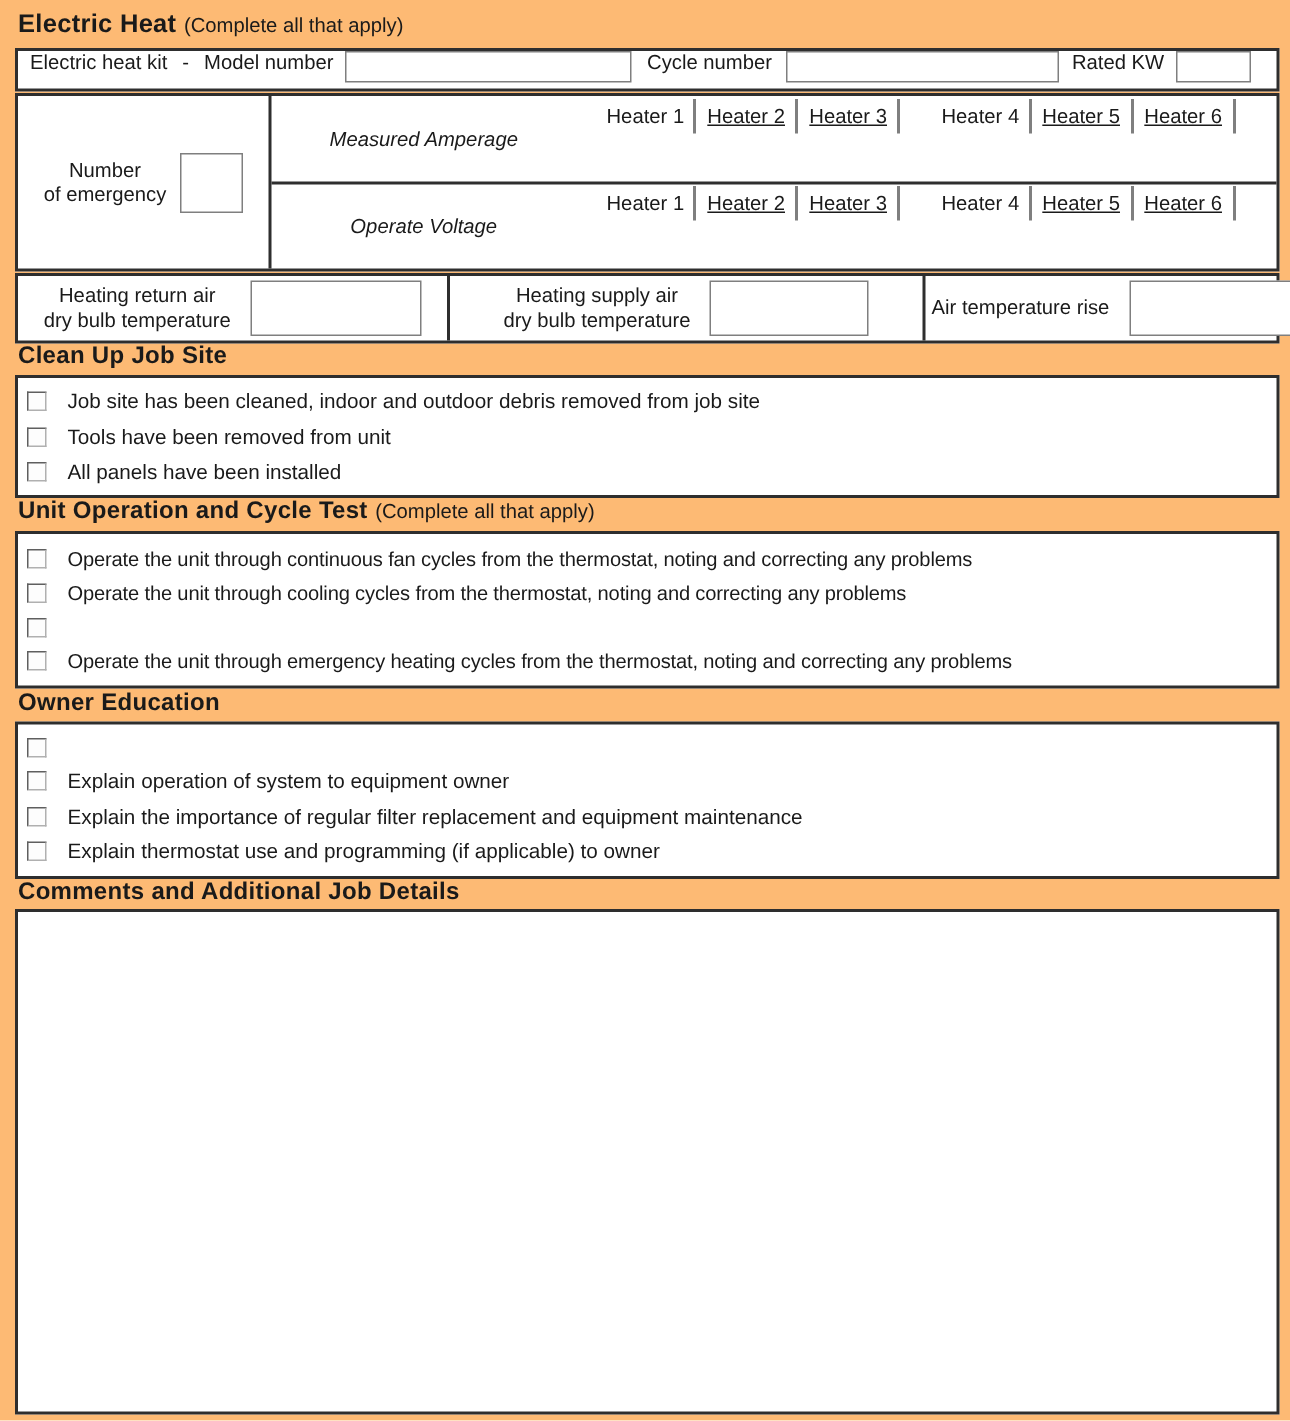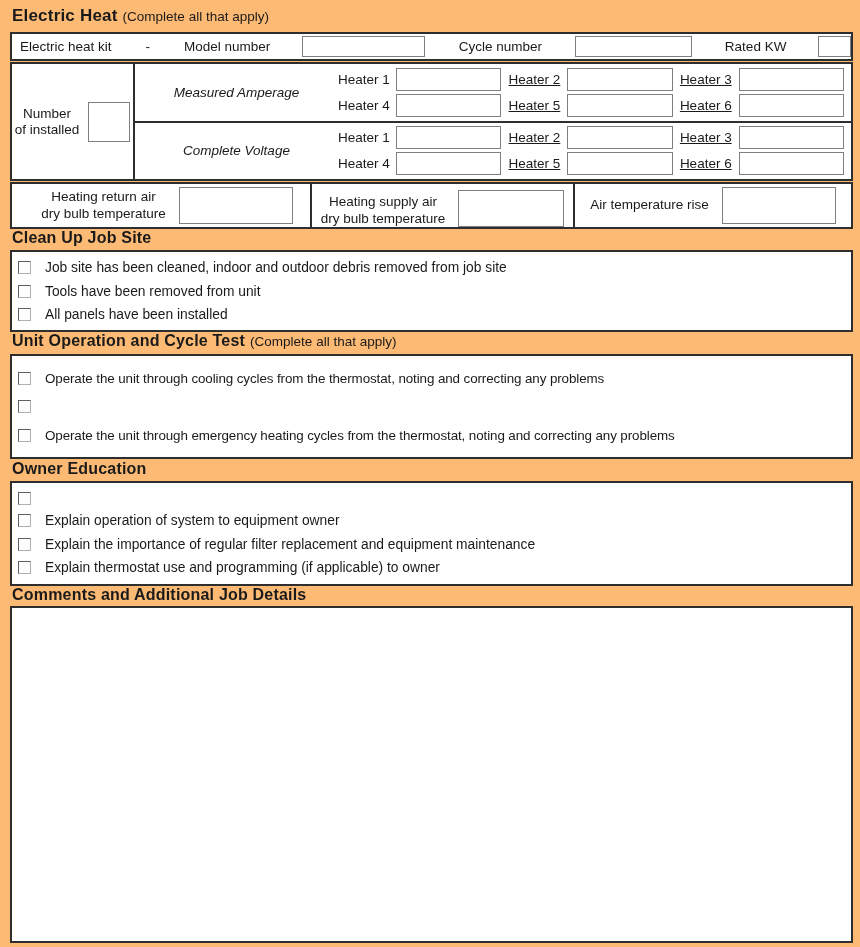--- a/index.html
+++ b/index.html
@@ -44,85 +44,84 @@
   
   .fin {
     border:1px solid #7f7f7f;
     background:#ffffff;
     display:inline-block;
   }
 
   
   .rowA {
     display:flex;
-    align-items:center;
+    align-items:flex-start;
     height:100%;
     padding-left:8px;
     font-size:13.5px;
     white-space:nowrap;
-    gap:24px;
   }
   .rowA .lab { flex:none; }
   .rowA .dash { margin:0 10px; }
   .inp-model  { width:191px; height:21px; margin-left:8px; }
   .lab-serial { margin-left:10px; }
   .inp-serial { width:182px; height:21px; margin-left:9px; }
   .lab-rated  { margin-left:9px; }
   .inp-rated  { width:50px;  height:21px; margin-left:8px; }
 
   
   .gridB { display:flex; height:100%; }
   .cell-elements {
-    flex:none; width:123px;
+    flex:none; width:169px;
     border-right:2px solid #2e2e2e;
     display:flex; align-items:center; justify-content:center;
     gap:9px; padding:0 2px;
   }
   .cell-elements .lbl {
     font-size:13.5px; line-height:16px; text-align:center;
   }
   .inp-elements { width:42px; height:40px; flex:none; }
   .gridB-right { flex:1; display:flex; flex-direction:column; min-width:0; }
   .meas-sec { flex:1; display:flex; min-width:0; }
   .meas-sec.amp { border-bottom:2px solid #2e2e2e; }
   .meas-lbl {
     flex:none; width:203px;
     display:flex; align-items:center; justify-content:center;
     font-size:13.5px;
     font-style:italic;
   }
   .heater-grid {
-    flex:1; display:flex; flex-direction:column;
+    flex:1; display:flex; flex-direction:row;
     justify-content:space-evenly; min-width:0;
     padding:1px 0;
   }
   .heater-row {
     display:flex; align-items:center;
     height:24px; padding-right:7px;
   }
   .hl {
     flex:none; width:58px;
     text-align:right; padding-right:7px;
     font-size:13.5px; white-space:nowrap;
   }
   .hl.mid { width:66px;text-decoration:underline; }
   .hi { flex:1; height:23px; min-width:0; }
 
   
-  .rowC { display:flex; height:100%;padding-left:12px; }
+  .rowC { display:flex; height:100%; }
   .tcell {
     display:flex; align-items:center; justify-content:center;
     gap:13px; padding:0 4px;
   }
   .tcell .lbl {
     font-size:13.5px; line-height:16.5px; text-align:center;
     white-space:nowrap;
   }
   .tc1 { flex:none; width:288px; border-right:2px solid #2e2e2e; }
-  .tc2 { flex:none; width:263px; border-right:2px solid #2e2e2e;align-items:flex-end; }
+  .tc2 { flex:none; width:317px; border-right:2px solid #2e2e2e; }
   .tc3 { flex:1; }
   .inp-temp  { width:114px; height:37px; flex:none; }
   .inp-temp2 { width:106px; height:37px; flex:none; }
 
   
   .cklist { display:flex; flex-direction:column; height:100%; justify-content:space-evenly; }
   .ckrow { display:flex; align-items:center; padding-left:6px; }
   .ckbox {
     flex:none; width:13px; height:13px;
     background:#fdfdfd;
@@ -156,21 +155,21 @@
       <span class="lab lab-rated">Rated KW</span>
       <span class="fin inp-rated"></span>
     </div>
   </div>
 
   <div class="abs fbox" style="top:62px; height:119px;">
     <div class="gridB">
       <div class="cell-elements">
         <div class="lbl">
           <div>Number</div>
-          <div>of installed</div>
+          <div>of emergency</div>
         </div>
         <span class="fin inp-elements"></span>
       </div>
       <div class="gridB-right">
 
         <div class="meas-sec amp">
           <div class="meas-lbl">Measured Amperage</div>
           <div class="heater-grid">
             <div class="heater-row">
               <span class="hl">Heater 1</span>
@@ -185,21 +184,21 @@
               <span class="fin hi"></span>
               <span class="hl mid">Heater 5</span>
               <span class="fin hi"></span>
               <span class="hl mid">Heater 6</span>
               <span class="fin hi"></span>
             </div>
           </div>
         </div>
 
         <div class="meas-sec">
-          <div class="meas-lbl">Complete Voltage</div>
+          <div class="meas-lbl">Operate Voltage</div>
           <div class="heater-grid">
             <div class="heater-row">
               <span class="hl">Heater 1</span>
               <span class="fin hi"></span>
               <span class="hl mid">Heater 2</span>
               <span class="fin hi"></span>
               <span class="hl mid">Heater 3</span>
               <span class="fin hi"></span>
             </div>
             <div class="heater-row">
@@ -257,20 +256,24 @@
       <div class="ckrow">
         <span class="ckbox"></span>
         <span class="cktext">All panels have been installed</span>
       </div>
     </div>
   </div>
   <div class="abs fbox unit" style="top:354px; height:105px;">
     <div class="cklist">
       <div class="ckrow">
         <span class="ckbox"></span>
+        <span class="cktext">Operate the unit through continuous fan cycles from the thermostat, noting and correcting any problems</span>
+      </div>
+      <div class="ckrow">
+        <span class="ckbox"></span>
         <span class="cktext">Operate the unit through cooling cycles from the thermostat, noting and correcting any problems</span>
       </div>
       <div class="ckrow">
         <span class="ckbox"></span>
       </div>
       <div class="ckrow">
         <span class="ckbox"></span>
         <span class="cktext">Operate the unit through emergency heating cycles from the thermostat, noting and correcting any problems</span>
       </div>
     </div>

